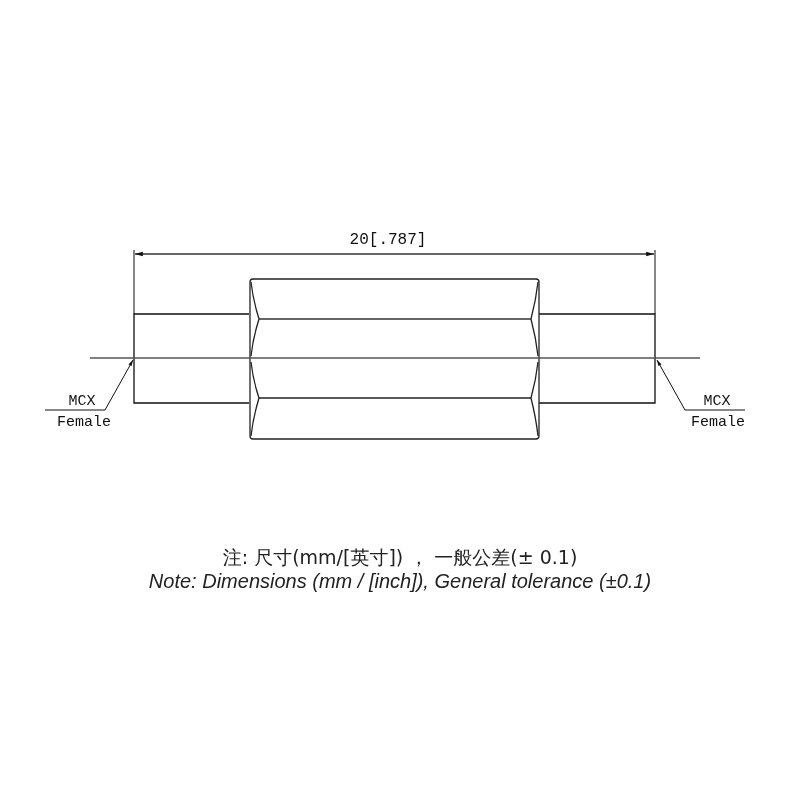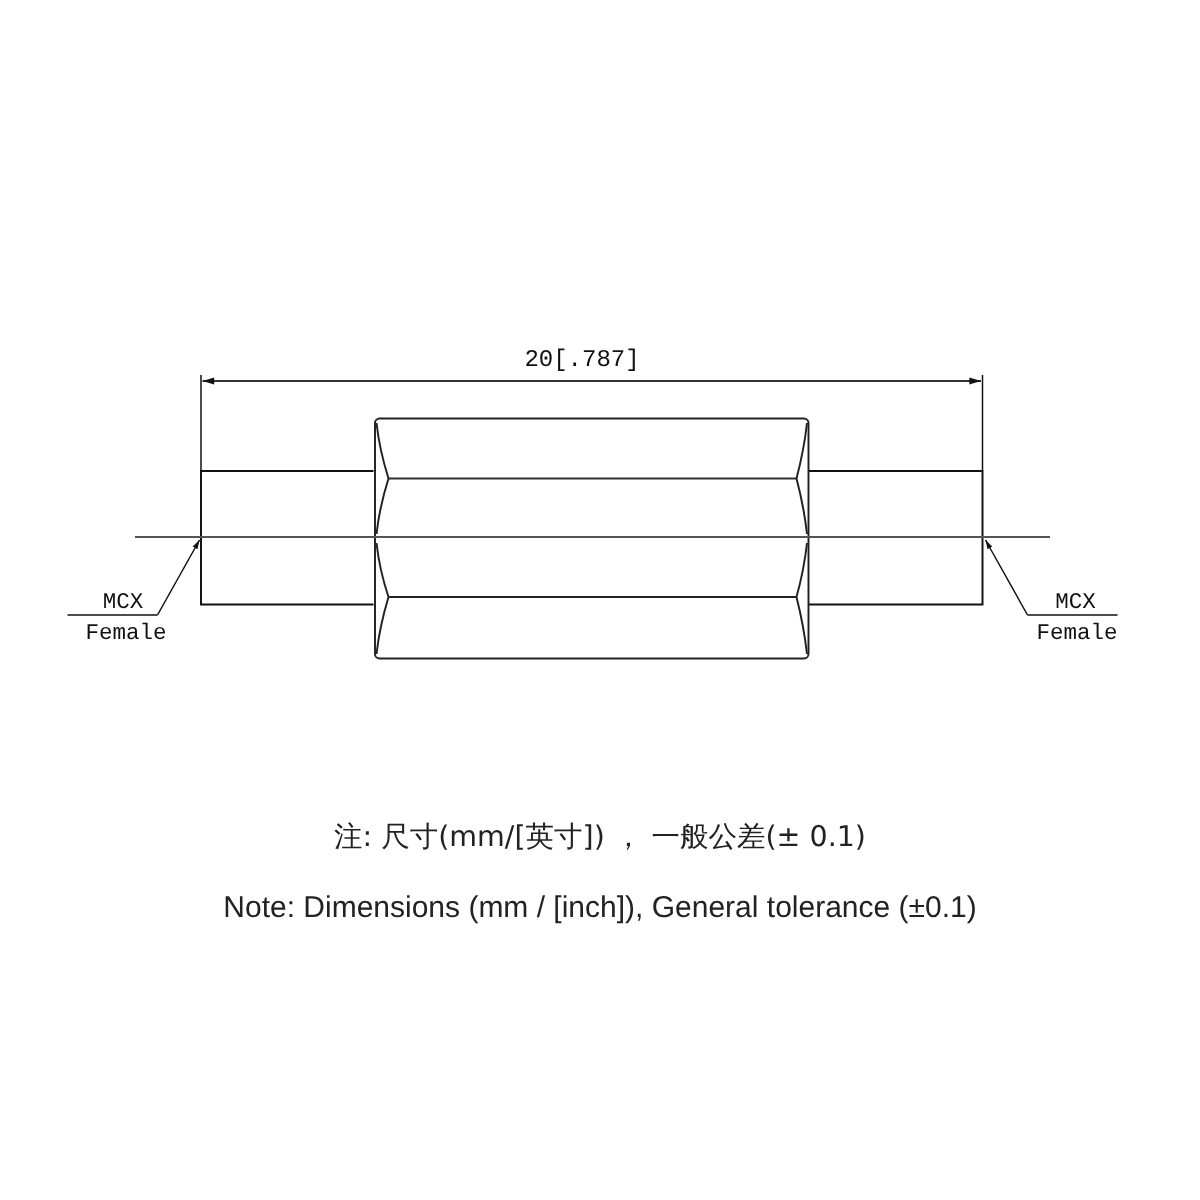--- a/index.html
+++ b/index.html
@@ -3,21 +3,21 @@
   <meta charset="utf-8">
   <style>
     html, body { margin: 0; padding: 0; background: #ffffff; }
     body { width: 800px; height: 800px; position: relative; overflow: hidden; }
     #drawing { position: absolute; left: 0; top: 0; width: 800px; height: 800px; }
     .dim-text { font-family: "Liberation Mono", "DejaVu Sans Mono", monospace; font-size: 16px; fill: #111; }
     .lbl-text { font-family: "Liberation Mono", "DejaVu Sans Mono", monospace; font-size: 15px; fill: #111; }
     .note { position: absolute; left: 0; width: 800px; text-align: center;
             font-family: "DejaVu Sans", "Liberation Sans", sans-serif; color: #222; }
     #note-cn { top: 545px; font-size: 19px; }
-    #note-en { top: 594px; font-size: 20px; font-family: "Liberation Sans", "DejaVu Sans", sans-serif; }
+    #note-en { top: 570px; font-size: 20px; font-family: "Liberation Sans", "DejaVu Sans", sans-serif; font-style: italic; }
   </style>
 </head>
 <body>
 
 <svg id="drawing" viewBox="0 0 800 800" xmlns="http://www.w3.org/2000/svg">
   <defs>
     <marker id="arr" viewBox="0 0 10 10" refX="10" refY="5" markerWidth="10" markerHeight="6" orient="auto-start-reverse">
       <path d="M0,2 L10,5 L0,8 z" fill="#111"></path>
     </marker>
   </defs>

